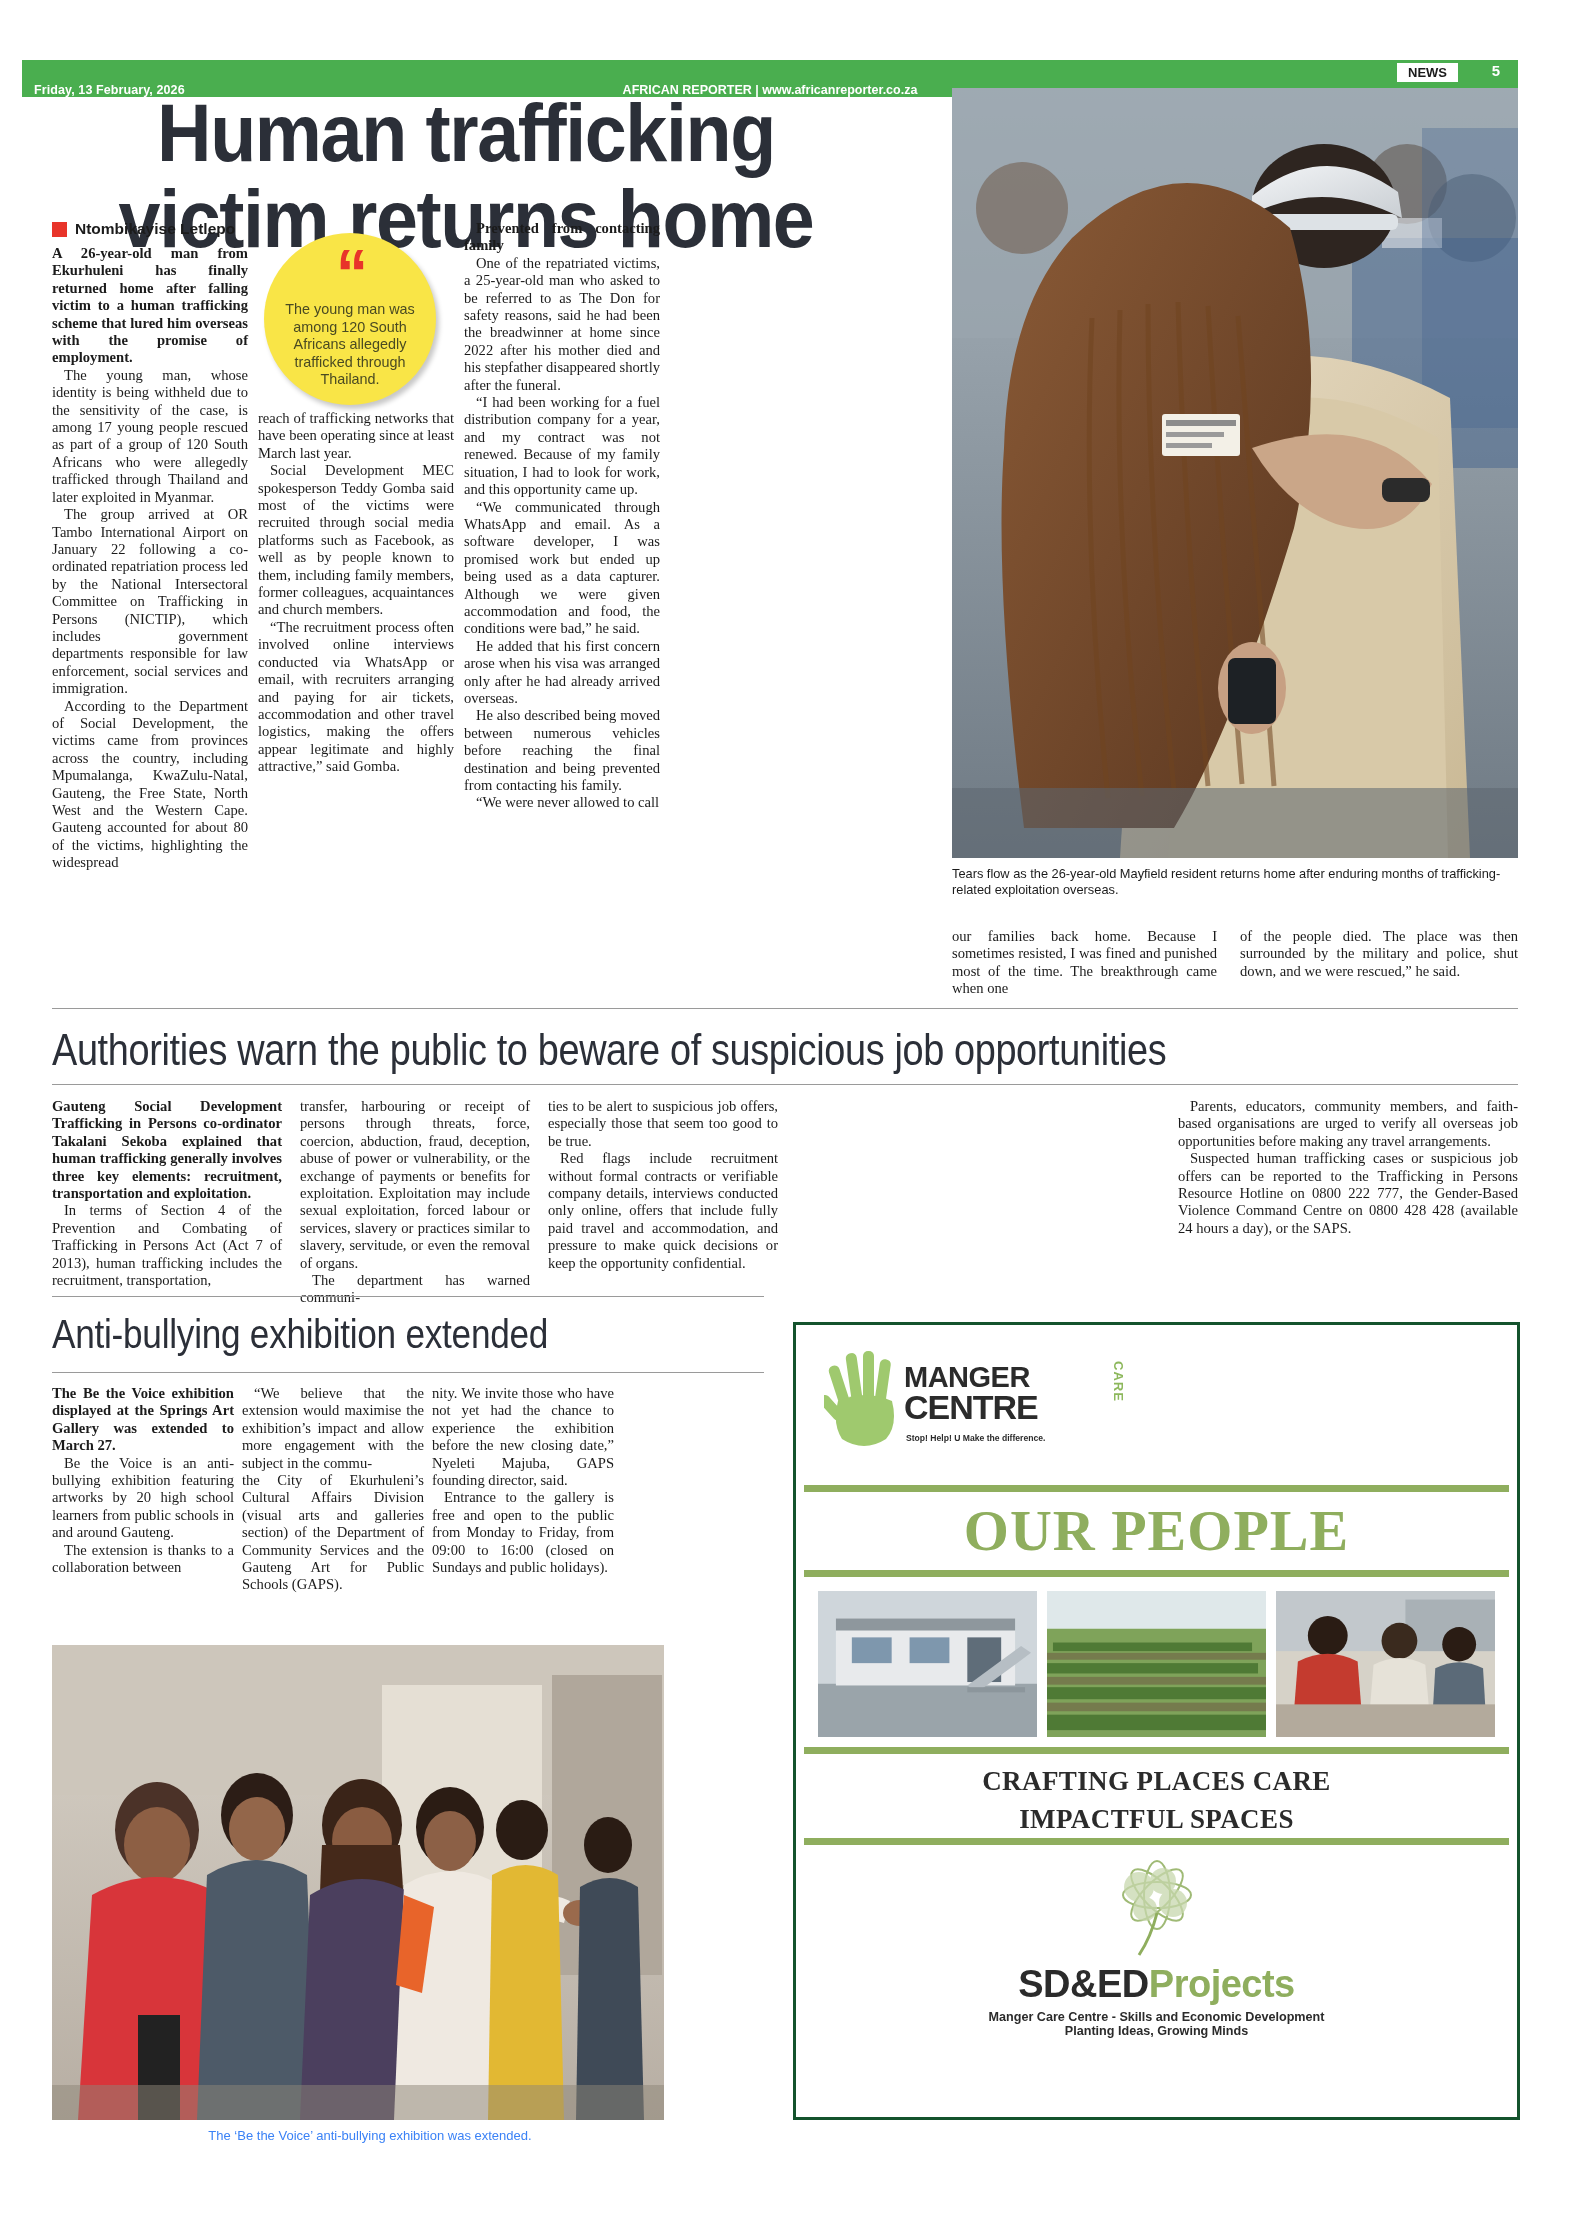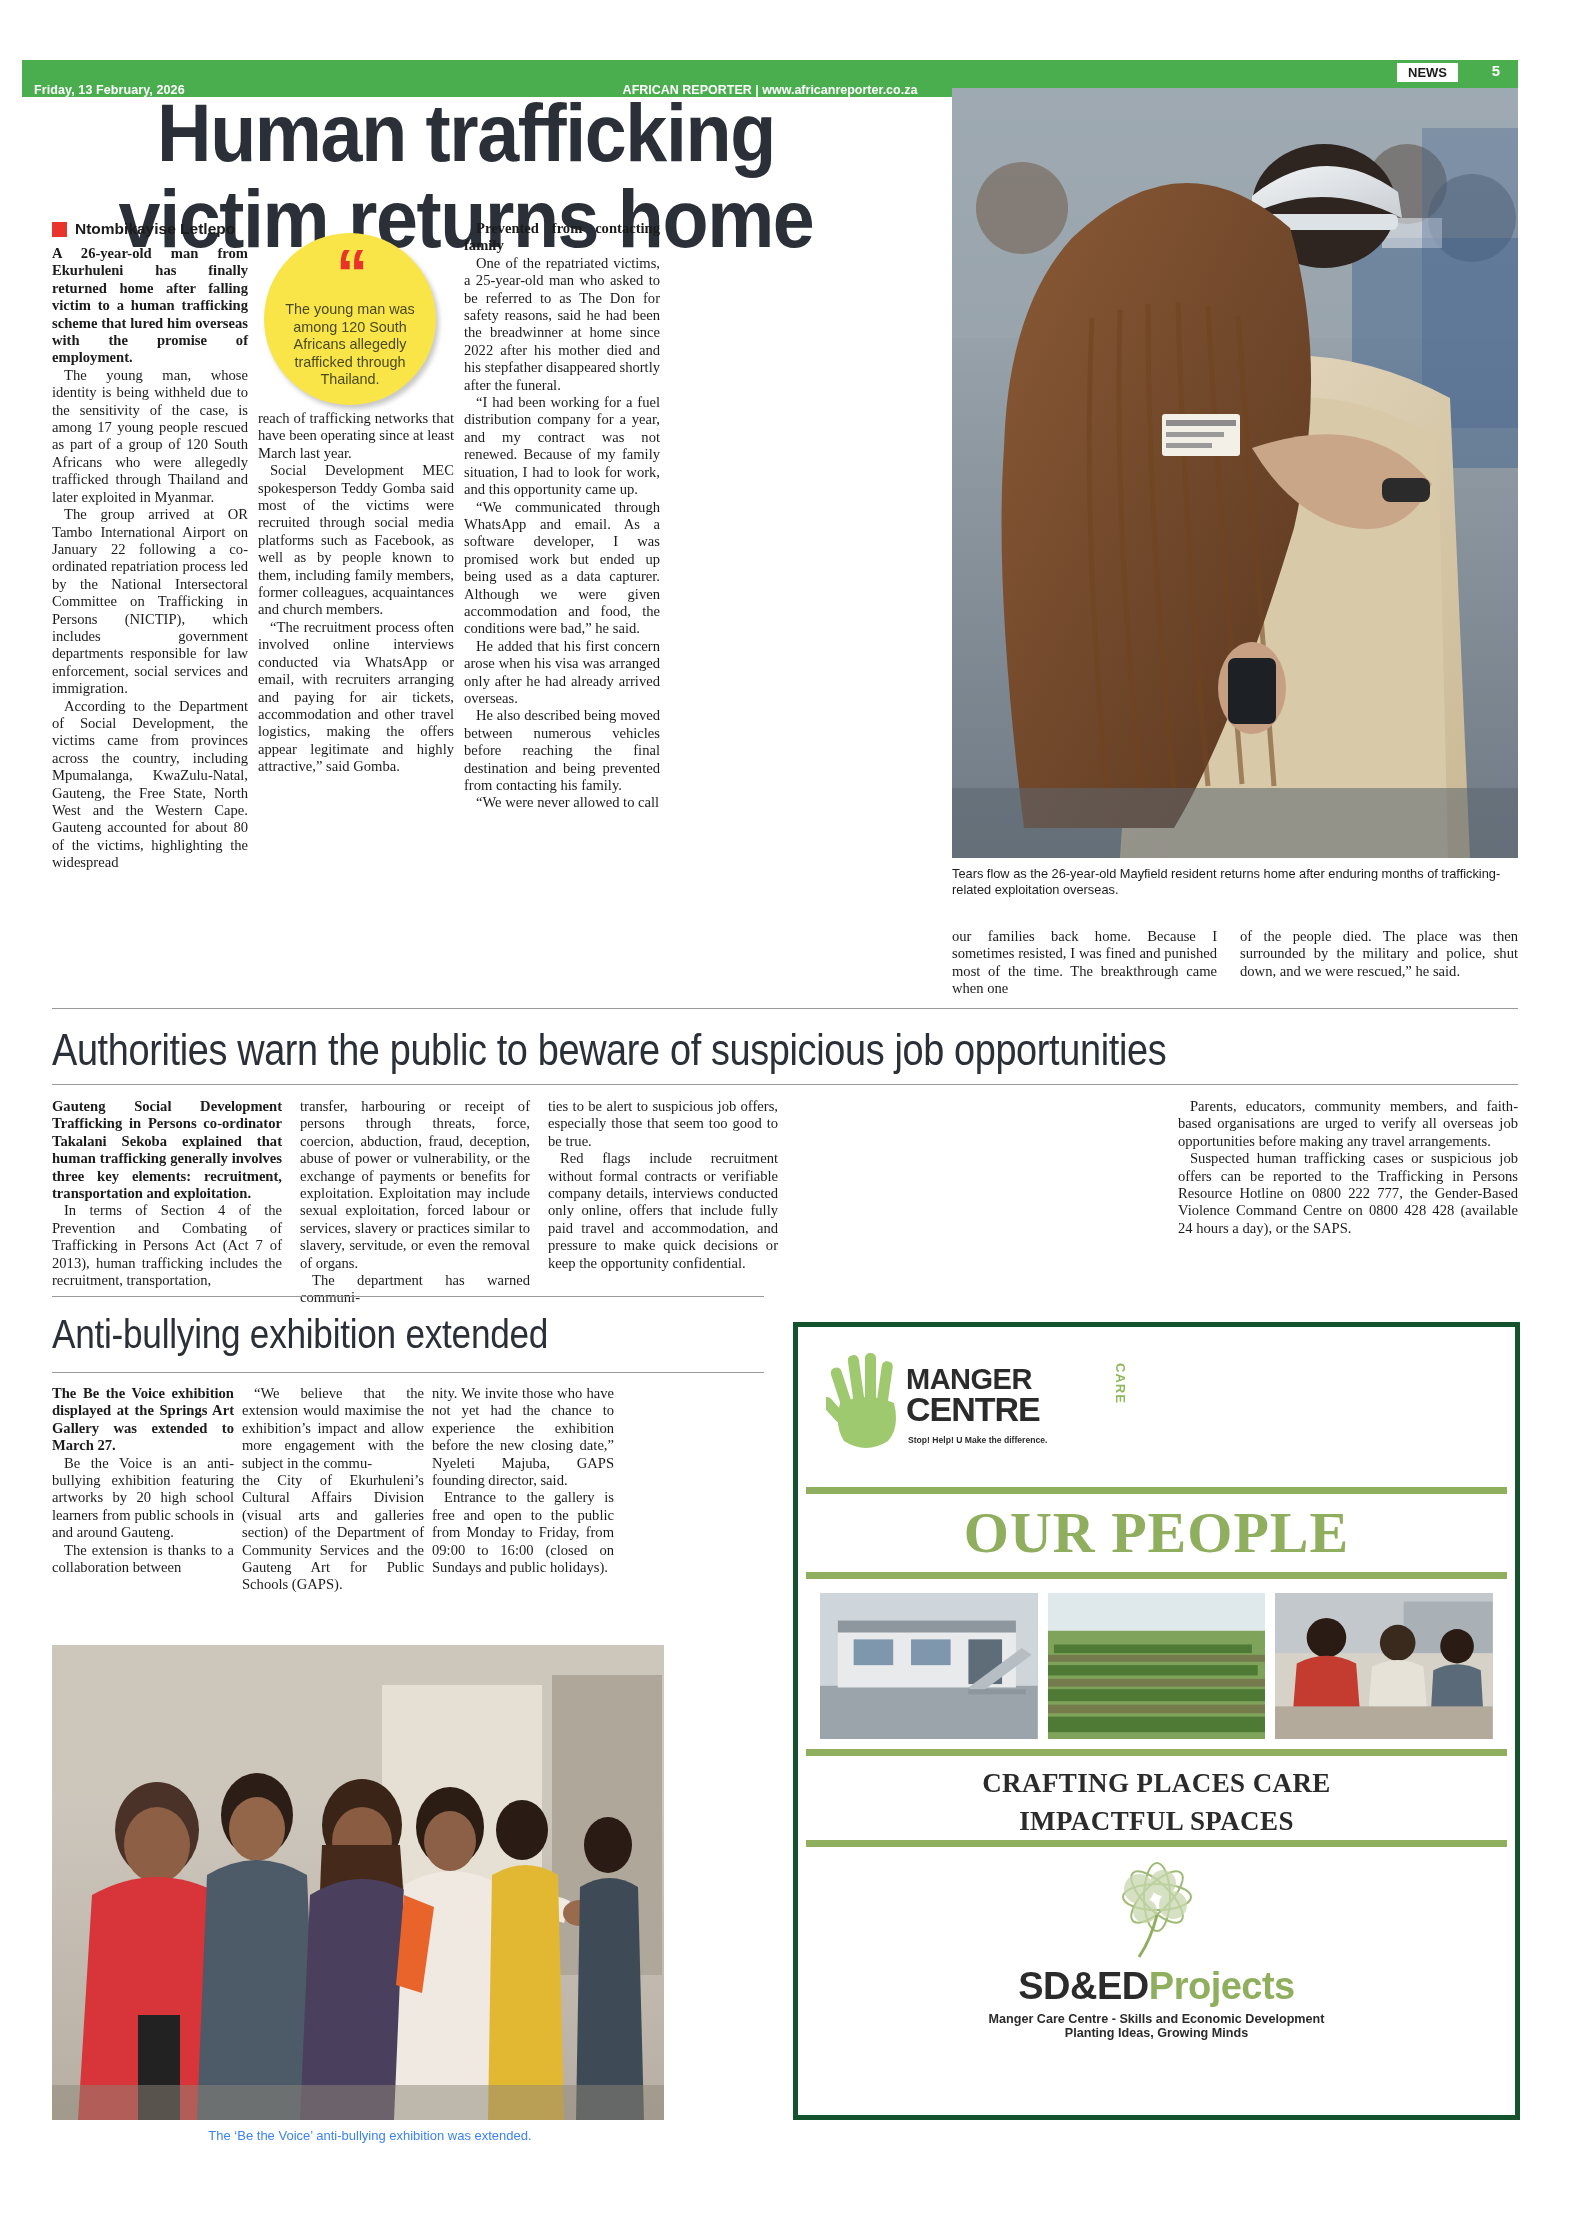--- a/index.html
+++ b/index.html
@@ -167,21 +167,21 @@
   }
   .bully-caption {
     position:absolute; left:64px; top:2128px; width:612px;
     font-family:"Liberation Sans", sans-serif;
     font-size:13px; color:#3b82f6;text-align:center;
   }
 
   
   .advert {
     position:absolute; left:793px; top:1322px; width:727px; height:798px;
-    border:5px solid #14532d; background:#ffffff;
+    border:3px solid #14532d; background:#ffffff;
   }
   .advert .ad-logo-area {
     position:relative; height:160px;
   }
   .hand {
     position:absolute; left:28px; top:22px; width:82px; height:100px;
   }
   .manger-word {
     position:absolute; left:108px; top:38px;
     font-family:"Liberation Sans", sans-serif;

